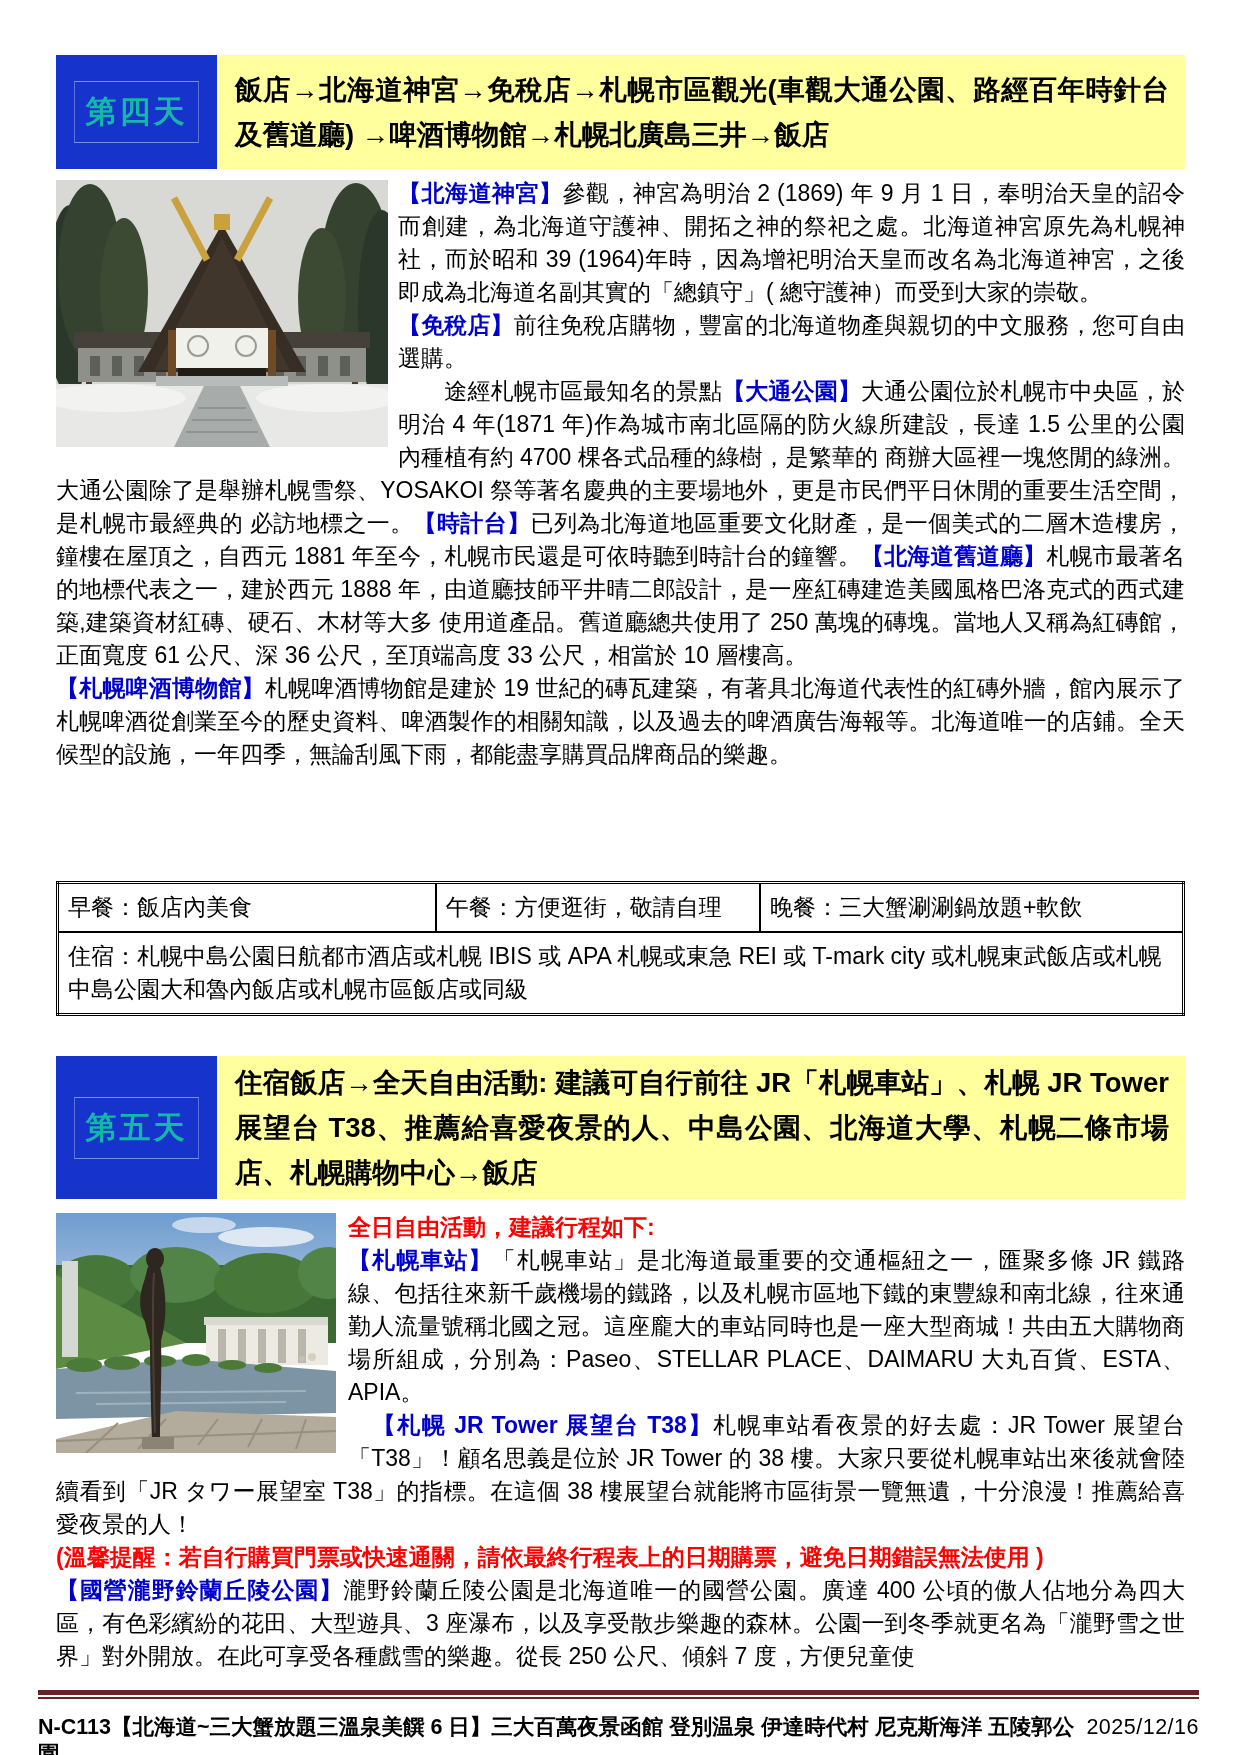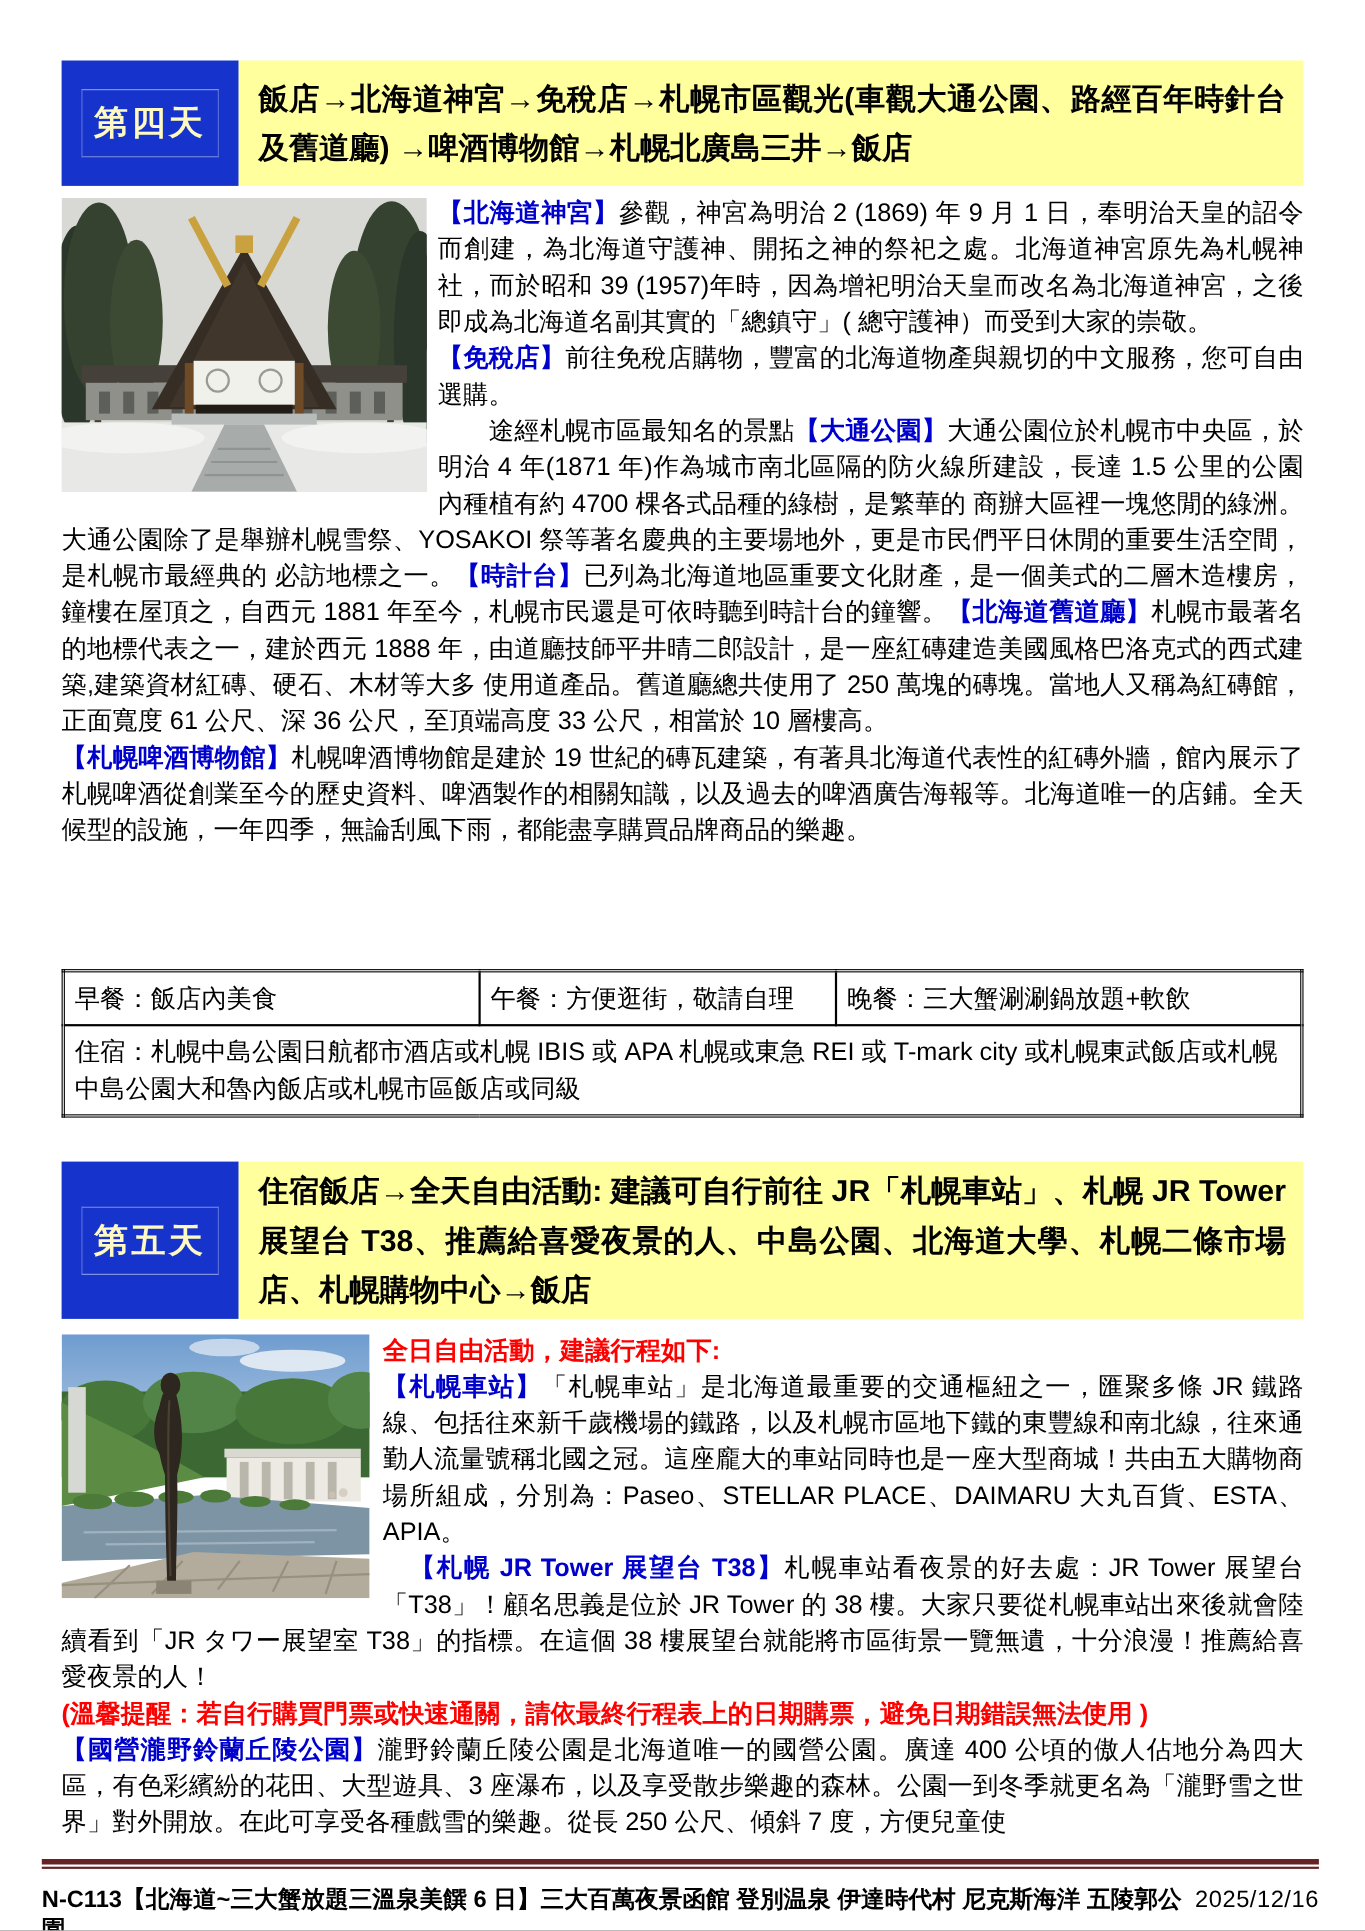--- a/index.html
+++ b/index.html
@@ -12,21 +12,21 @@
     overflow:hidden;
     font-family:"Liberation Sans","DejaVu Sans",sans-serif;
     color:#000;
     margin:0 auto;
   }
   
   .day-header{display:flex;width:100%;}
   .day-cell{
     width:161px;flex:0 0 161px;
     background:var(--day-blue,#1634cb);
-    color:#fef9c3;
+    color:#14b8a6;
     display:flex;align-items:center;justify-content:center;
   }
   .day-cell-inner{
     width:76%;
     border:1px solid rgba(255,255,255,.45);
     border-left-color:rgba(255,255,255,.30);
     border-right-color:rgba(255,255,255,.30);
     text-align:center;
     padding:9px 0;
     font-weight:700;font-size:31px;letter-spacing:3px;
@@ -143,21 +143,21 @@
         <rect x="100" y="196" width="132" height="10" fill="#b7bcba"></rect>
         <polygon points="148,206 184,206 214,267 118,267" fill="#a7acaa"></polygon>
         <g stroke="#8f9492" stroke-width="2">
           <line x1="142" y1="228" x2="190" y2="228"></line>
           <line x1="136" y1="240" x2="196" y2="240"></line>
           <line x1="130" y1="252" x2="202" y2="252"></line>
         </g>
       </svg>
     </div>
 
-    <p class="para"><span class="seg-label">【北海道神宮】</span><span class="seg-n">參觀，神宮為明治 2 (1869) 年 9 月 1 日，奉明治天皇的詔令而創建，為北海道守護神、開拓之神的祭祀之處。北海道神宮原先為札幌神社，而於昭和 39 (1957)年時，因為增祀明治天皇而改名為北海道神宮，之後即成為北海道名副其實的「總鎮守」( 總守護神）而受到大家的崇敬。</span></p>
+    <p class="para"><span class="seg-label">【北海道神宮】</span><span class="seg-n">參觀，神宮為明治 2 (1869) 年 9 月 1 日，奉明治天皇的詔令而創建，為北海道守護神、開拓之神的祭祀之處。北海道神宮原先為札幌神社，而於昭和 39 (1964)年時，因為增祀明治天皇而改名為北海道神宮，之後即成為北海道名副其實的「總鎮守」( 總守護神）而受到大家的崇敬。</span></p>
     <p class="para"><span class="seg-label">【免稅店】</span><span class="seg-n">前往免稅店購物，豐富的北海道物產與親切的中文服務，您可自由選購。</span></p>
     <p class="para"><span class="seg-n">　　途經札幌市區最知名的景點</span><span class="seg-label">【大通公園】</span><span class="seg-n">大通公園位於札幌市中央區，於明治 4 年(1871 年)作為城市南北區隔的防火線所建設，長達 1.5 公里的公園內種植有約 4700 棵各式品種的綠樹，是繁華的 商辦大區裡一塊悠閒的綠洲。大通公園除了是舉辦札幌雪祭、YOSAKOI 祭等著名慶典的主要場地外，更是市民們平日休閒的重要生活空間，是札幌市最經典的 必訪地標之一。</span><span class="seg-label">【時計台】</span><span class="seg-n">已列為北海道地區重要文化財產，是一個美式的二層木造樓房，鐘樓在屋頂之，自西元 1881 年至今，札幌市民還是可依時聽到時計台的鐘響。</span><span class="seg-label">【北海道舊道廳】</span><span class="seg-n">札幌市最著名的地標代表之一，建於西元 1888 年，由道廳技師平井晴二郎設計，是一座紅磚建造美國風格巴洛克式的西式建築,建築資材紅磚、硬石、木材等大多 使用道產品。舊道廳總共使用了 250 萬塊的磚塊。當地人又稱為紅磚館，正面寬度 61 公尺、深 36 公尺，至頂端高度 33 公尺，相當於 10 層樓高。</span></p>
     <p class="para"><span class="seg-label">【札幌啤酒博物館】</span><span class="seg-n">札幌啤酒博物館是建於 19 世紀的磚瓦建築，有著具北海道代表性的紅磚外牆，館內展示了札幌啤酒從創業至今的歷史資料、啤酒製作的相關知識，以及過去的啤酒廣告海報等。北海道唯一的店鋪。全天候型的設施，一年四季，無論刮風下雨，都能盡享購買品牌商品的樂趣。</span></p>
   </div>
 
   <table class="meal-table">
     <tbody>
       <tr>
         <td class="td-breakfast">早餐：飯店內美食</td>
         <td class="td-lunch">午餐：方便逛街，敬請自理</td>

